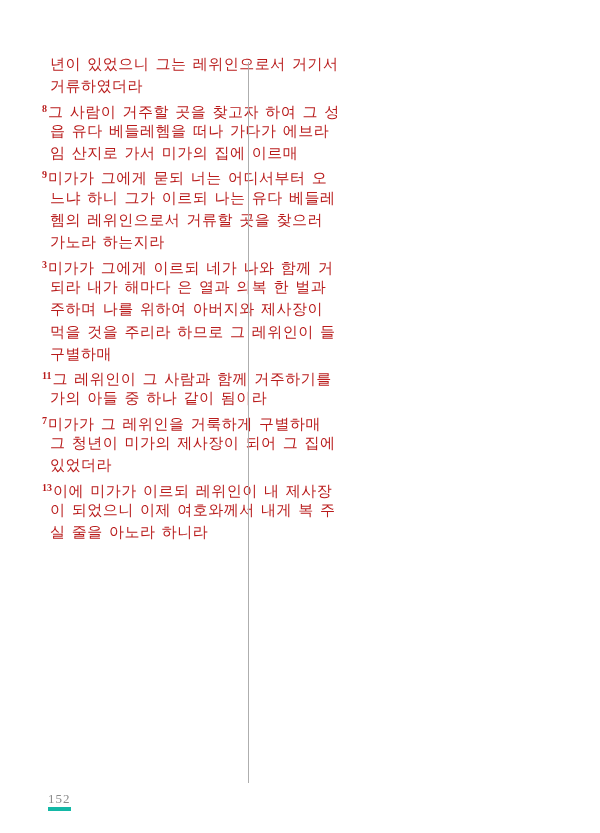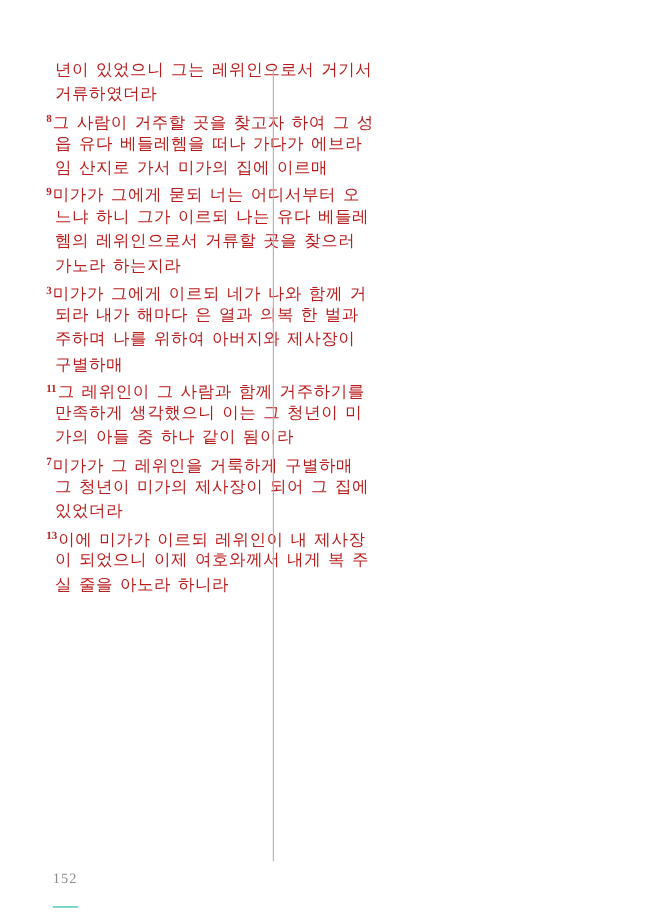--- a/index.html
+++ b/index.html
@@ -51,22 +51,22 @@
   }
   .page-number {
     position: absolute;
     left: 48px;
     top: 791px;
     z-index: 1;
     font-size: 13px;
     line-height: 15px;
     color: #8a8a8a;
     letter-spacing: 1px;
-    border-bottom: 1px solid #14b8a6;
-    padding-bottom: 18px;
+    border-bottom: 4px solid #14b8a6;
+    padding-bottom: 1px;
   }
 </style>
 </head>
 <body>
 
 <div class="page">
 
   <div class="column-divider"></div>
 
   <div class="text-block" id="lines">
@@ -87,26 +87,26 @@
   <div class="line"><span>헴의 레위인으로서 거류할 곳을 찾으러</span></div>
 
   <div class="line"><span>가노라 하는지라</span></div>
 
   <div class="line"><span class="vnum">3</span><span>미가가 그에게 이르되 네가 나와 함께 거</span></div>
 
   <div class="line"><span>되라 내가 해마다 은 열과 의복 한 벌과</span></div>
 
   <div class="line"><span>주하며 나를 위하여 아버지와 제사장이</span></div>
 
+  <div class="line"><span>먹을 것을 주리라 하므로 그 레위인이 들</span></div>
 
   <div class="line"><span>구별하매</span></div>
 
   <div class="line"><span class="vnum">11</span><span>그 레위인이 그 사람과 함께 거주하기를</span></div>
 
-  <div class="line"><span>만족하게 생각했으니 이는 그 청년이 미</span></div>
 
   <div class="line"><span>가의 아들 중 하나 같이 됨이라</span></div>
 
   <div class="line"><span class="vnum">7</span><span>미가가 그 레위인을 거룩하게 구별하매</span></div>
 
   <div class="line"><span>그 청년이 미가의 제사장이 되어 그 집에</span></div>
 
   <div class="line"><span>있었더라</span></div>
 
   <div class="line"><span class="vnum">13</span><span>이에 미가가 이르되 레위인이 내 제사장</span></div>

